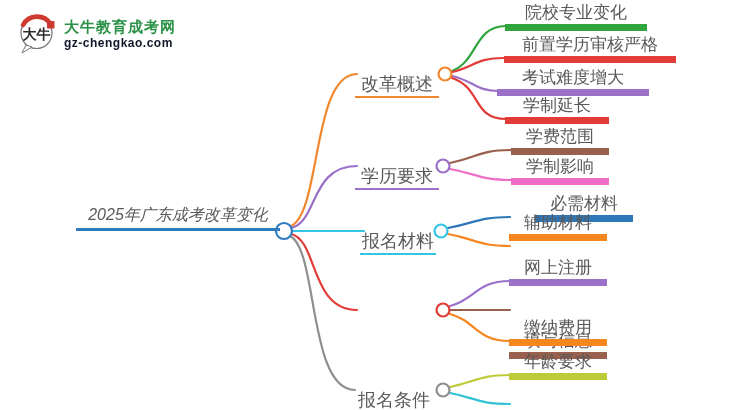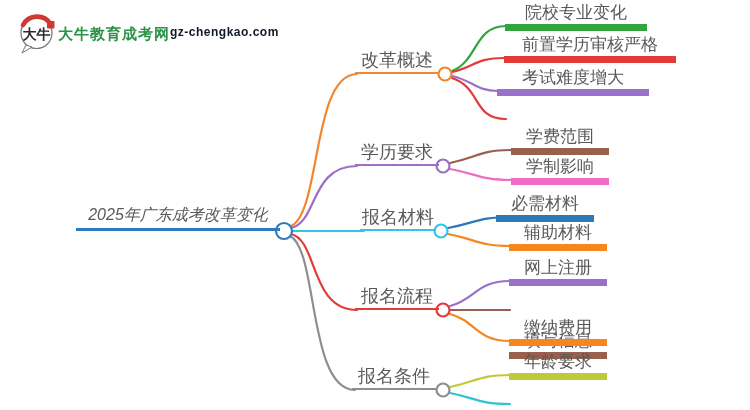--- a/index.html
+++ b/index.html
@@ -4,25 +4,25 @@
 <style>
   html,body{margin:0;padding:0;}
   body{font-family:"Liberation Sans","DejaVu Sans",sans-serif;background:#ffffff;}
   .stage{position:relative;width:750px;height:410px;background:#ffffff;overflow:hidden;}
   svg.mm{position:absolute;left:0;top:0;}
   svg.mm path{fill:none;stroke-width:2.2;stroke-linecap:round;}
   svg.mm circle{fill:#ffffff;stroke-width:2.2;}
   .mm-label{position:absolute;color:#595959;text-align:center;box-sizing:content-box;
             white-space:nowrap;border-bottom:7px solid #a16207;}
   .root{font-size:16px;height:26px;line-height:26px;border-bottom-width:3px;font-style:italic;}
-  .branch{font-size:18px;height:24px;line-height:24px;border-bottom-width:2.5px;}
+  .branch{font-size:18px;height:24px;line-height:24px;border-bottom-width:2.5px;margin-top:24px;}
   .leaf{font-size:17px;height:22px;line-height:22px;}
   
   .logo{position:absolute;left:18px;top:12px;display:flex;align-items:center;}
-  .logo-txt{display:flex;flex-direction:row;justify-content:flex-end;}
+  .logo-txt{margin-left:6px;display:flex;flex-direction:column;justify-content:flex-end;}
   .logo-name{font-size:15px;font-weight:bold;color:#2b9247;letter-spacing:1px;line-height:18px;}
   .logo-domain{font-size:12px;font-weight:bold;color:#0f172a;line-height:14px;letter-spacing:.5px;}
 </style>
 </head>
 <body>
 
 <div class="stage">
 
   <svg class="mm" width="750" height="410" viewBox="0 0 750 410">
 
@@ -70,32 +70,32 @@
       <span class="logo-name">大牛教育成考网</span>
       <span class="logo-domain">gz-chengkao.com</span>
     </div>
   </div>
 
   <div class="mm-label root" style="left: 76px; top: 202px; width: 204px; border-bottom-color: rgb(47, 123, 191);">2025年广东成考改革变化</div>
 
   <div class="mm-label branch" style="left: 355px; top: 47.5px; width: 84px; border-bottom-color: rgb(242, 134, 44);">改革概述</div>
   <div class="mm-label branch" style="left: 355px; top: 139.5px; width: 84px; border-bottom-color: rgb(154, 112, 200);">学历要求</div>
   <div class="mm-label branch" style="left: 360px; top: 204.5px; width: 76px; border-bottom-color: rgb(53, 196, 230);">报名材料</div>
-  <div class="mm-label branch" style="left: 355px; top: 283.5px; width: 84px; border-bottom-color: rgb(226, 60, 56);">报名流程</div>
   <div class="mm-label branch" style="left: 352px; top: 363.5px; width: 84px; border-bottom-color: rgb(142, 142, 142);">报名条件</div>
 
   <div class="mm-label leaf" style="left: 505px; top: 2px; width: 142px; border-bottom-color: rgb(47, 165, 60);">院校专业变化</div>
   <div class="mm-label leaf" style="left: 497px; top: 67px; width: 152px; border-bottom-color: rgb(154, 112, 200);">考试难度增大</div>
   <div class="mm-label leaf" style="left: 504px; top: 34px; width: 172px; border-bottom-color: rgb(226, 60, 56);">前置学历审核严格</div>
+  <div class="mm-label leaf" style="left: 505px; top: 95px; width: 104px; border-bottom-color: rgb(226, 60, 56);">学制延长</div>
 
   <div class="mm-label leaf" style="left: 511px; top: 126px; width: 98px; border-bottom-color: rgb(154, 96, 78);">学费范围</div>
   <div class="mm-label leaf" style="left: 511px; top: 156px; width: 98px; border-bottom-color: rgb(239, 110, 197);">学制影响</div>
 
-  <div class="mm-label leaf" style="left: 496px; top: 193px; width: 98px; border-bottom-color: rgb(46, 119, 184); text-align: center;">必需材料</div>
-  <div class="mm-label leaf" style="left: 509px; top: 222px; width: 98px; border-bottom-color: rgb(246, 135, 31);">辅助材料</div>
+  <div class="mm-label leaf" style="left: 535px; top: 193px; width: 98px; border-bottom-color: rgb(46, 119, 184); text-align: center;">必需材料</div>
+  <div class="mm-label leaf" style="left: 509px; top: 212px; width: 98px; border-bottom-color: rgb(246, 135, 31);">辅助材料</div>
 
   <div class="mm-label leaf" style="left: 509px; top: 257px; width: 98px; border-bottom-color: rgb(154, 112, 200);">网上注册</div>
   <div class="mm-label leaf" style="left: 509px; top: 286px; width: 98px; border-bottom-color: rgb(154, 96, 78); margin-top: 44px;">填写信息</div>
   <div class="mm-label leaf" style="left: 509px; top: 317px; width: 98px; border-bottom-color: rgb(246, 135, 31);">缴纳费用</div>
 
   <div class="mm-label leaf" style="left: 509px; top: 351px; width: 98px; border-bottom-color: rgb(191, 202, 57);">年龄要求</div>
   <div class="mm-label leaf" style="left: 509px; top: 380px; width: 98px; border-bottom-color: rgb(48, 194, 213); margin-top: 29px;">学历要求</div>
 
 </div>
 

